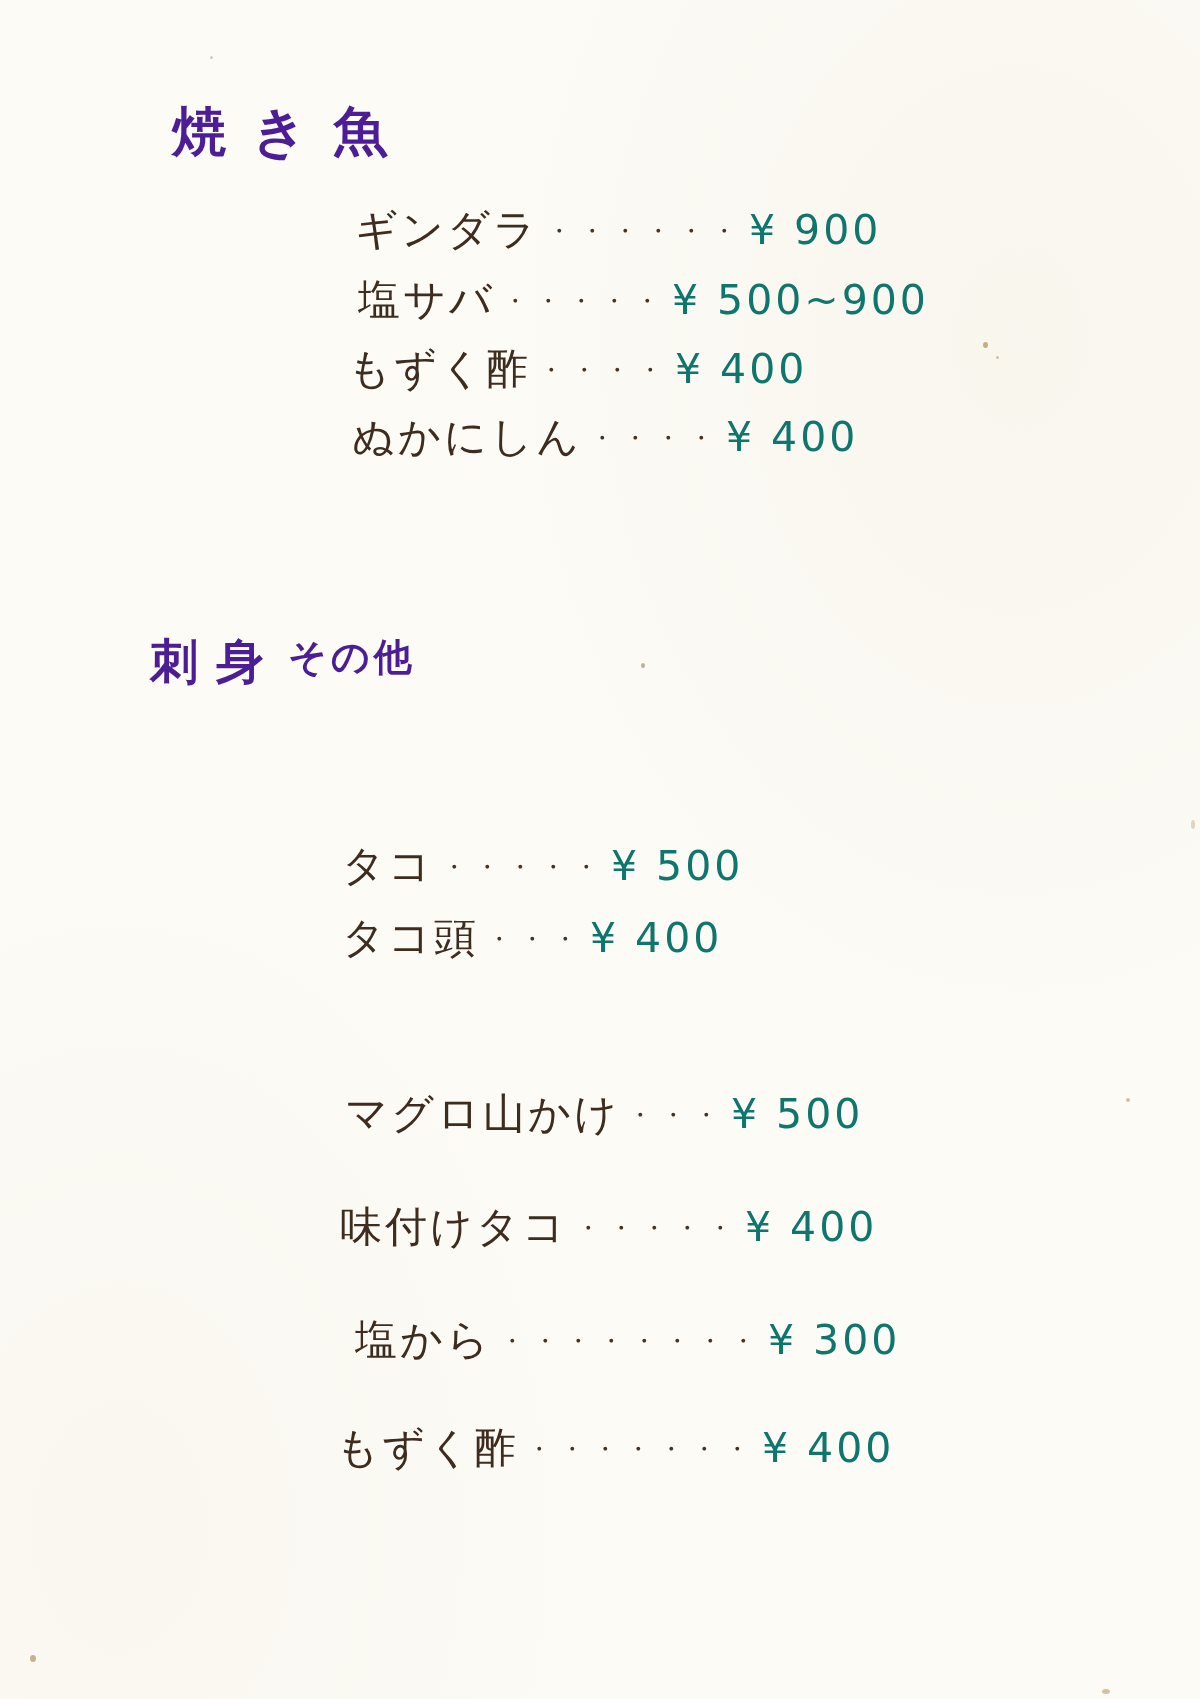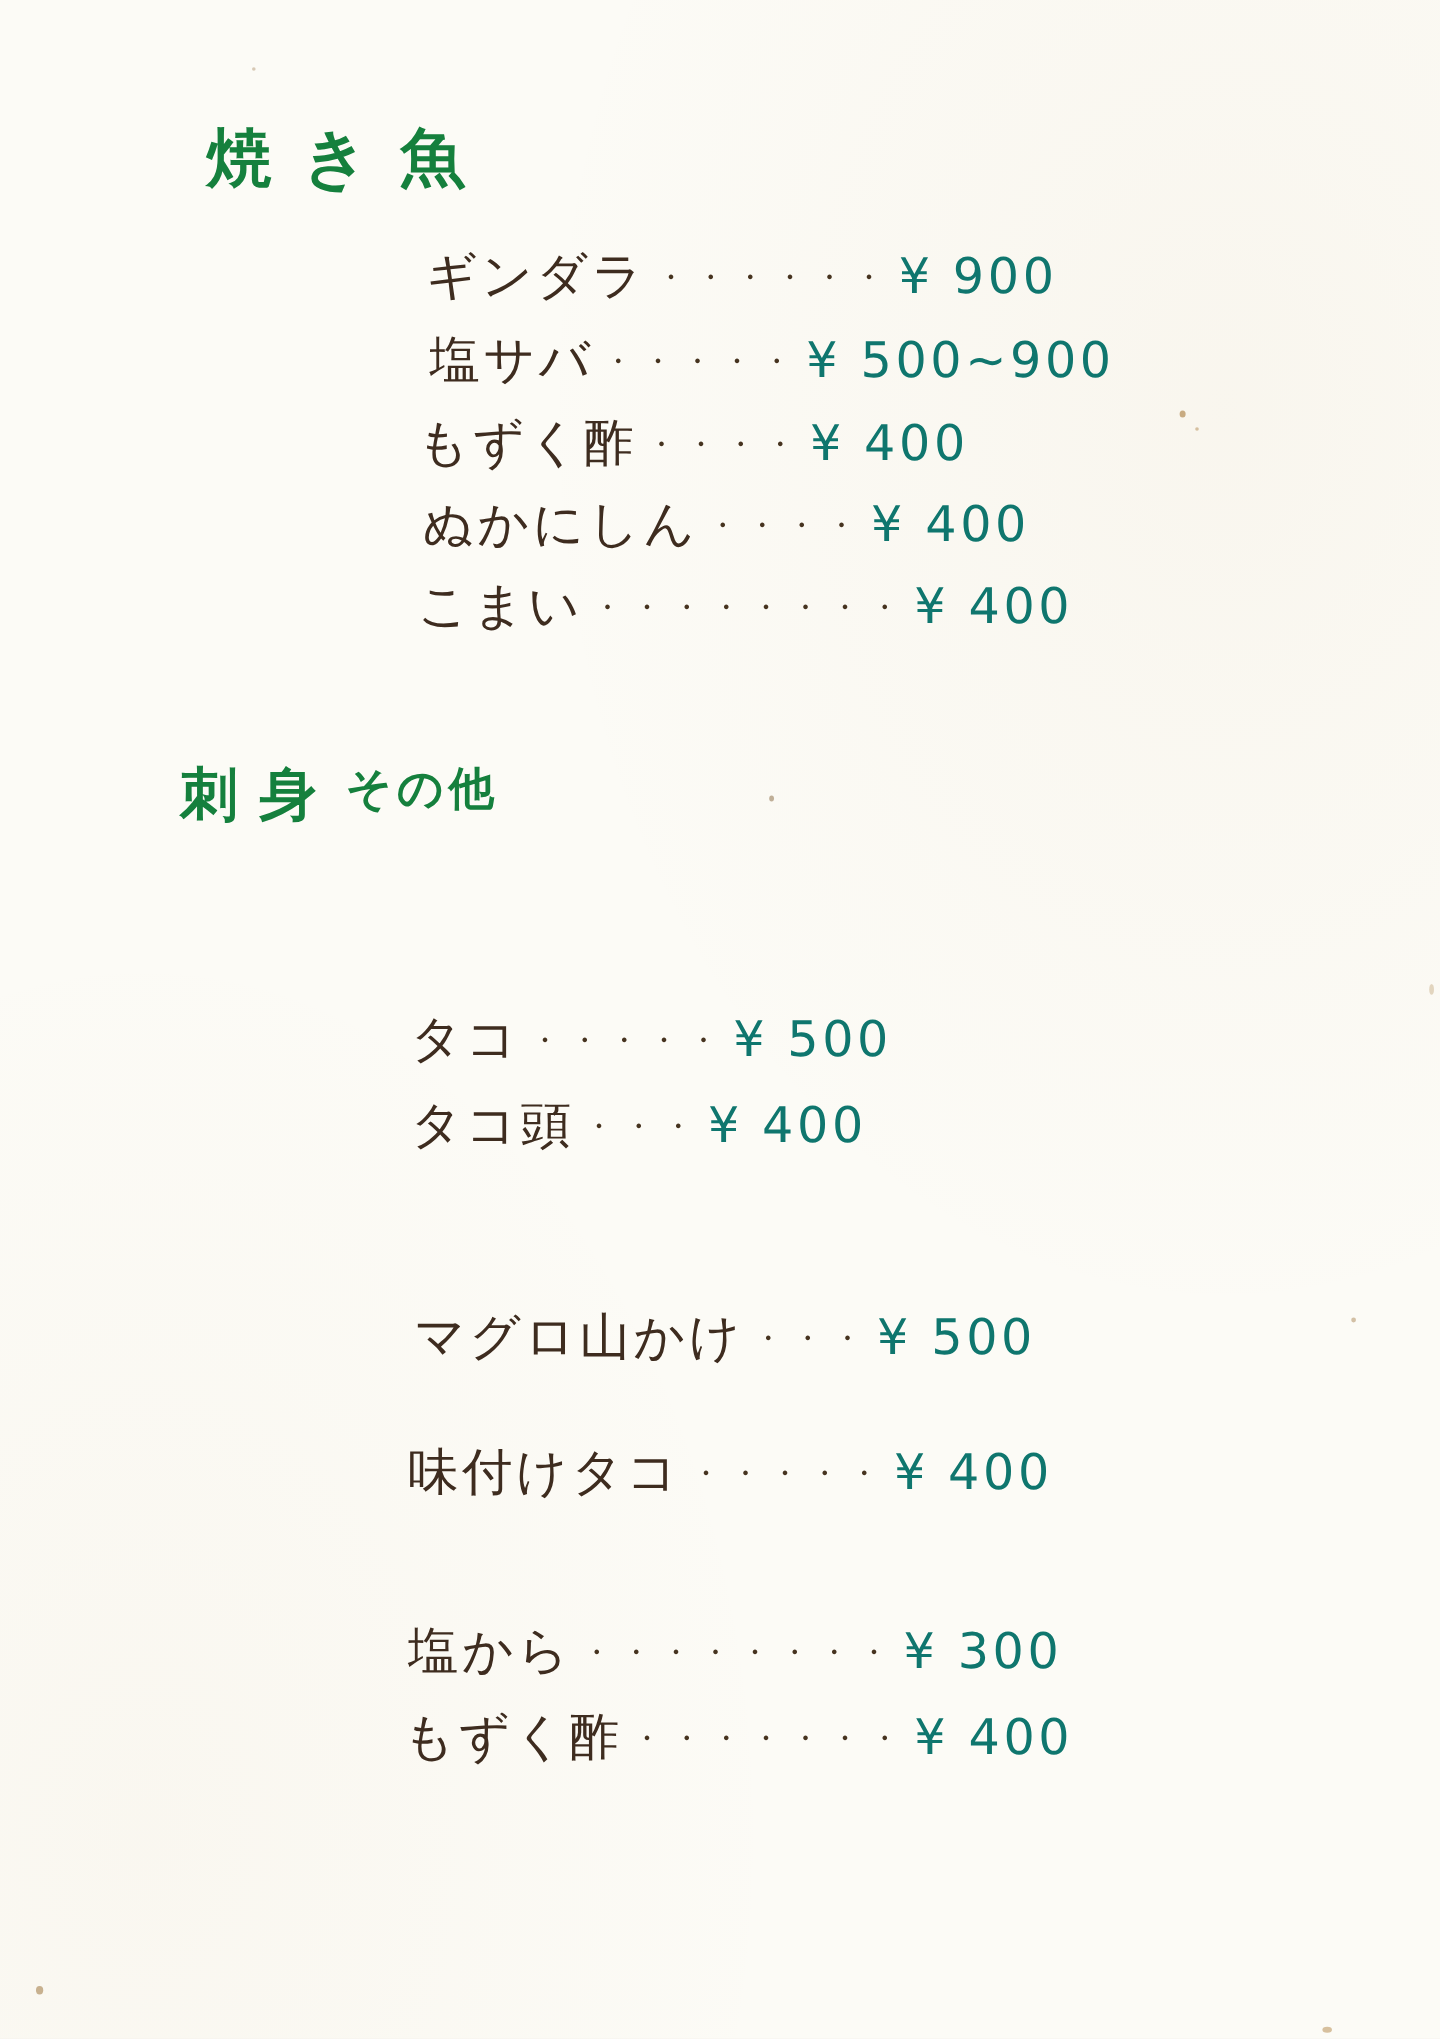--- a/index.html
+++ b/index.html
@@ -20,21 +20,21 @@
     position: absolute;
     inset: 0;
     background:
       radial-gradient(ellipse at 85% 20%, rgba(190,150,90,0.05), transparent 40%),
       radial-gradient(ellipse at 10% 90%, rgba(190,150,90,0.04), transparent 35%);
     pointer-events: none;
   }
   .section-title {
     position: absolute;
     white-space: nowrap;
-    color: #15803d;
+    color: #4c1d95;
     font-weight: bold;
   }
   .title-main {
     font-size: 54px;
     letter-spacing: 26px;
   }
   .title-large {
     font-size: 48px;
     letter-spacing: 18px;
   }
@@ -99,23 +99,20 @@
   </div>
 
   <div class="menu-row" style="left:348px; top:341px;">
     <span class="item-name">もずく酢</span><span class="leader">・・・・</span><span class="price">¥ 400</span>
   </div>
 
   <div class="menu-row" style="left:352px; top:409px;">
     <span class="item-name">ぬかにしん</span><span class="leader">・・・・</span><span class="price">¥ 400</span>
   </div>
 
-  <div class="menu-row" style="left:348px; top:477px;">
-    <span class="item-name">こまい</span><span class="leader">・・・・・・・・</span><span class="price">¥ 400</span>
-  </div>
 
   <div class="section-title" style="left:150px; top:630px;">
     <span class="title-large">刺身</span><span class="title-sub">その他</span>
   </div>
 
 
   <div class="menu-row" style="left:342px; top:838px;">
     <span class="item-name">タコ</span><span class="leader">・・・・・</span><span class="price">¥ 500</span>
   </div>
 
@@ -124,21 +121,21 @@
   </div>
 
   <div class="menu-row" style="left:345px; top:1086px;">
     <span class="item-name">マグロ山かけ</span><span class="leader">・・・</span><span class="price">¥ 500</span>
   </div>
 
   <div class="menu-row" style="left:340px; top:1199px;">
     <span class="item-name">味付けタコ</span><span class="leader">・・・・・</span><span class="price">¥ 400</span>
   </div>
 
-  <div class="menu-row" style="left:340px; top:1312px;margin-top:36px;">
+  <div class="menu-row" style="left:355px; top:1312px;">
     <span class="item-name">塩から</span><span class="leader">・・・・・・・・</span><span class="price">¥ 300</span>
   </div>
 
   <div class="menu-row" style="left:336px; top:1420px;">
     <span class="item-name">もずく酢</span><span class="leader">・・・・・・・</span><span class="price">¥ 400</span>
   </div>
 
   <div class="speck s1"></div>
   <div class="speck s2"></div>
   <div class="speck s3"></div>

